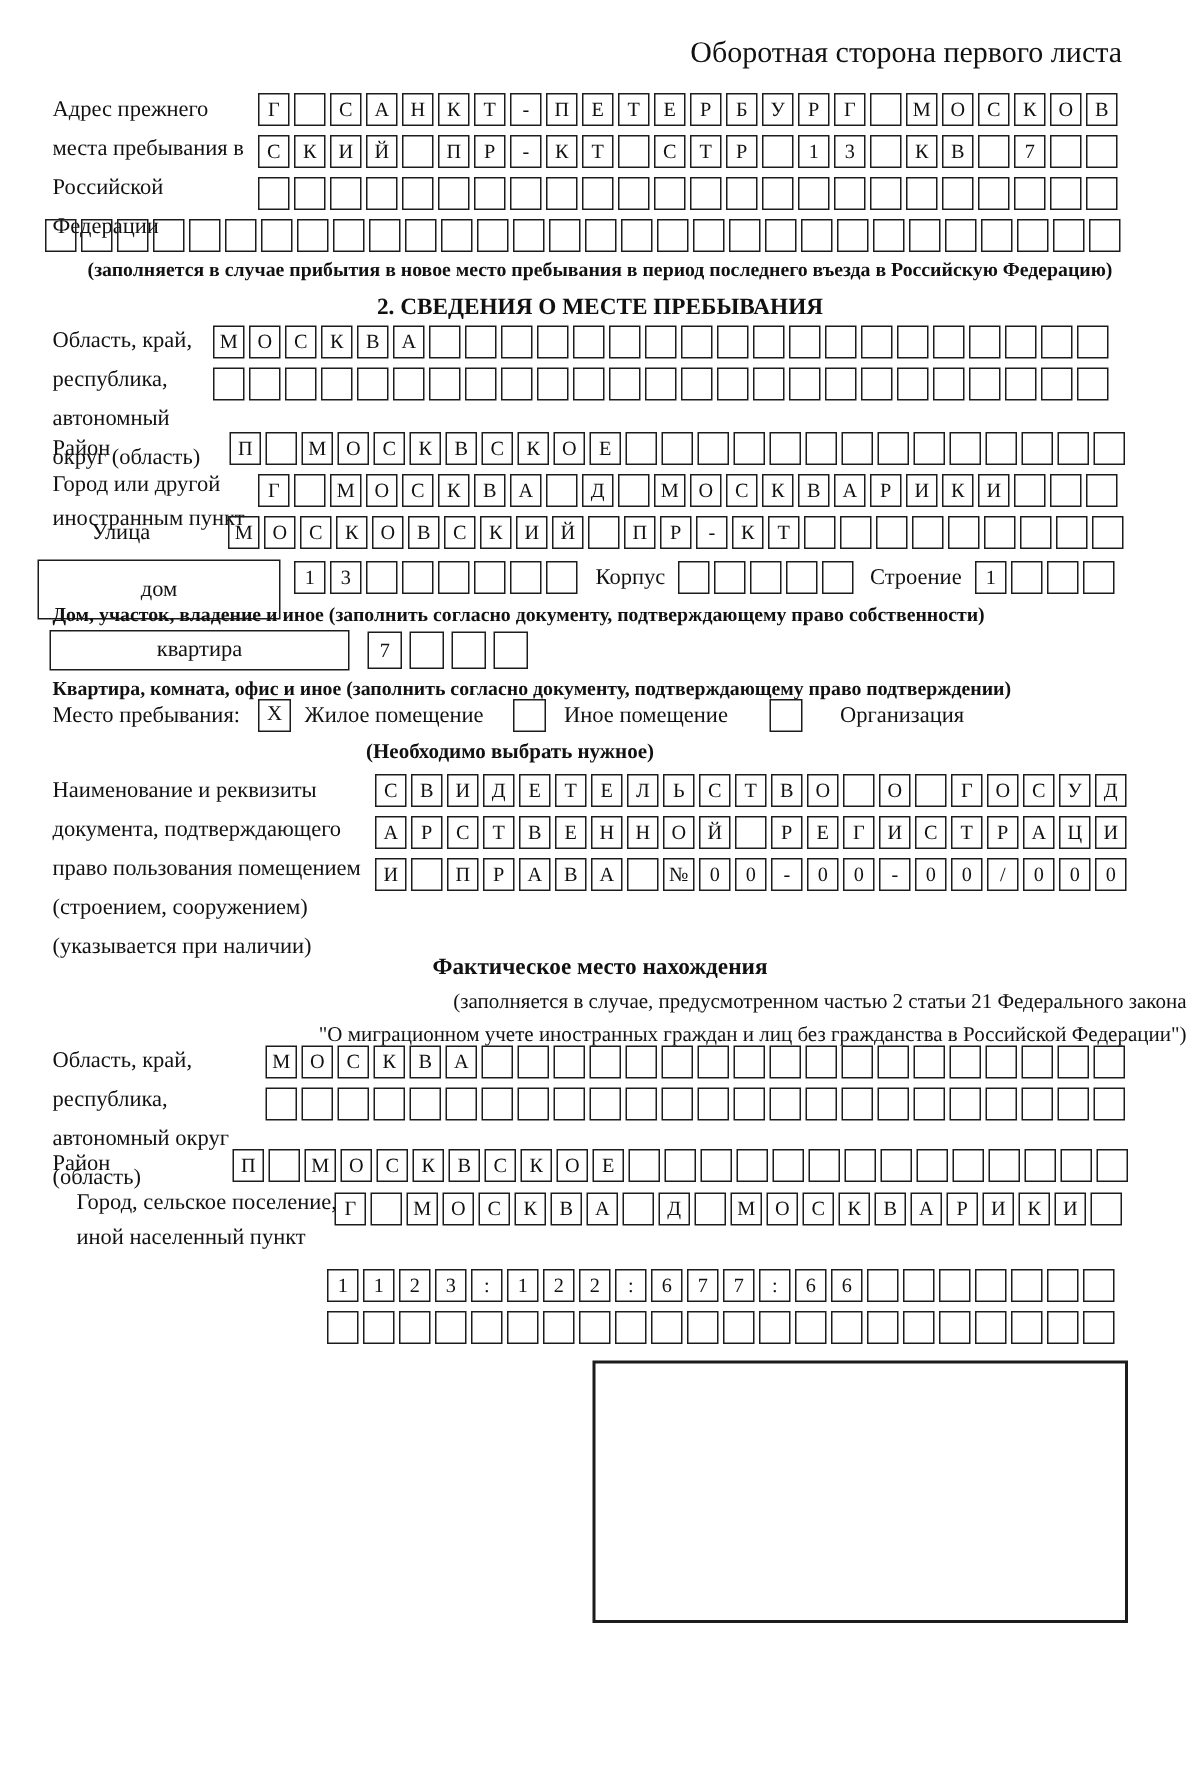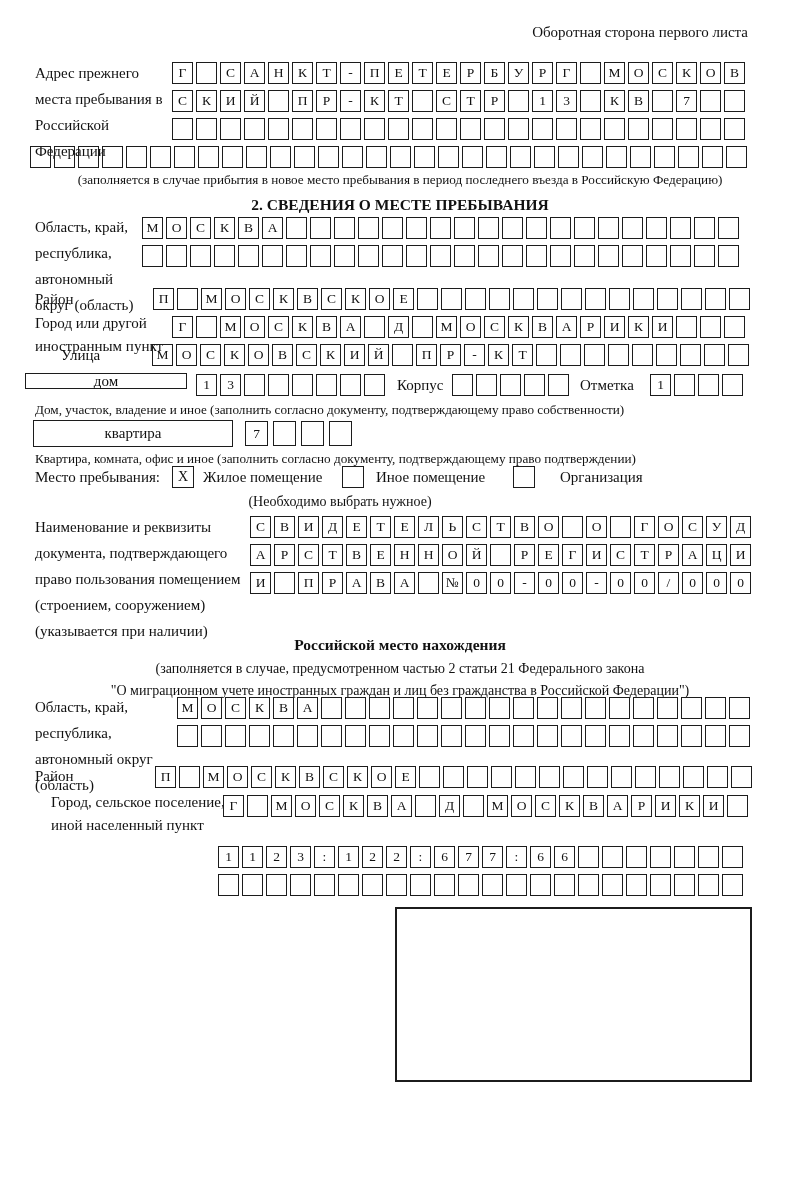--- a/index.html
+++ b/index.html
@@ -5,41 +5,41 @@
   html,body{margin:0;padding:0;background:#888;}
   .page{
     position:relative;
     width:800px;height:1180px;
     margin:0 auto;
     background:#ffffff;
     font-family:"Liberation Serif","DejaVu Serif",serif;
     color:#111;
     overflow:hidden;
   }
-  .corner{position:absolute;font-size:15px;}
+  .corner{position:absolute;font-size:20px;}
   .lbl{position:absolute;font-size:15px;line-height:26px;}
   .lbl.tight{line-height:23px;}
   .cell-row{position:absolute;display:flex;gap:3px;}
   .cell{
     flex:0 0 21px;width:21px;height:22px;
     border:1.5px solid #1c1c1c;box-sizing:border-box;
     display:flex;align-items:center;justify-content:center;
     font-size:13.5px;
   }
   .cell-row.wide{gap:5px;}
   .cell-row.wide .cell{flex:0 0 23px;width:23px;height:25px;}
   .boxlbl{
     position:absolute;border:1.6px solid #1c1c1c;box-sizing:border-box;
     display:flex;align-items:center;justify-content:center;font-size:15px;
   }
   .inline-lbl{position:absolute;font-size:15px;}
-  .caption{position:absolute;font-size:13.2px;}
+  .caption{position:absolute;font-size:13.2px;font-weight:bold;}
   .centered{left:9px;width:782px;text-align:center;}
   .h{position:absolute;left:9px;width:782px;text-align:center;font-weight:bold;font-size:15.5px;}
-  .note14{position:absolute;left:9px;width:782px;text-align:center;font-size:14px;}
+  .note14{position:absolute;left:9px;width:782px;text-align:right;font-size:14px;}
   .chk{
     position:absolute;width:22px;height:22px;
     border:1.6px solid #1c1c1c;box-sizing:border-box;
     display:flex;align-items:center;justify-content:center;
     font-size:14px;
   }
   .stamp-box{position:absolute;border:2px solid #1c1c1c;box-sizing:border-box;background:#fff;}
   .stamp-note{position:absolute;text-align:center;font-size:15px;line-height:22.5px;font-weight:bold;}
 </style>
 </head>
@@ -299,40 +299,40 @@
       <span class="cell"></span>
       <span class="cell"></span>
       <span class="cell"></span>
       <span class="cell"></span>
       <span class="cell"></span>
       <span class="cell"></span>
       <span class="cell"></span>
       <span class="cell"></span>
     </div>
 
-  <div class="boxlbl" style="left:25px;top:373px;width:162px;height:16px;">дом</div>
+  <div class="boxlbl" style="left:25px;top:373px;width:162px;height:40px;">дом</div>
   <div class="cell-row" style="left:196px;top:374px;">
       <span class="cell">1</span>
       <span class="cell">3</span>
       <span class="cell"></span>
       <span class="cell"></span>
       <span class="cell"></span>
       <span class="cell"></span>
       <span class="cell"></span>
       <span class="cell"></span>
     </div>
   <div class="inline-lbl" style="left:397px;top:377px;">Корпус</div>
   <div class="cell-row" style="left:452px;top:374px;">
       <span class="cell"></span>
       <span class="cell"></span>
       <span class="cell"></span>
       <span class="cell"></span>
       <span class="cell"></span>
     </div>
-  <div class="inline-lbl" style="left:580px;top:377px;">Отметка</div>
+  <div class="inline-lbl" style="left:580px;top:377px;">Строение</div>
   <div class="cell-row" style="left:650px;top:374px;">
       <span class="cell">1</span>
       <span class="cell"></span>
       <span class="cell"></span>
       <span class="cell"></span>
     </div>
   <div class="caption" style="left:35px;top:402px;">Дом, участок, владение и иное (заполнить согласно документу, подтверждающему право собственности)</div>
 
   <div class="boxlbl" style="left:33px;top:420px;width:200px;height:27px;">квартира</div>
   <div class="cell-row wide" style="left:245px;top:421px;">
@@ -416,21 +416,21 @@
       <span class="cell">0</span>
       <span class="cell">-</span>
       <span class="cell">0</span>
       <span class="cell">0</span>
       <span class="cell">/</span>
       <span class="cell">0</span>
       <span class="cell">0</span>
       <span class="cell">0</span>
     </div>
 
-  <div class="h" style="top:636px;">Российской место нахождения</div>
+  <div class="h" style="top:636px;">Фактическое место нахождения</div>
   <div class="note14" style="top:661px;">(заполняется в случае, предусмотренном частью 2 статьи 21 Федерального закона</div>
   <div class="note14" style="top:683px;">"О миграционном учете иностранных граждан и лиц без гражданства в Российской Федерации")</div>
 
   <div class="lbl" style="left:35px;top:694px;width:148px;">Область, край, республика, автономный округ (область)</div>
   <div class="cell-row" style="left:177px;top:697px;">
       <span class="cell">М</span>
       <span class="cell">О</span>
       <span class="cell">С</span>
       <span class="cell">К</span>
       <span class="cell">В</span>

